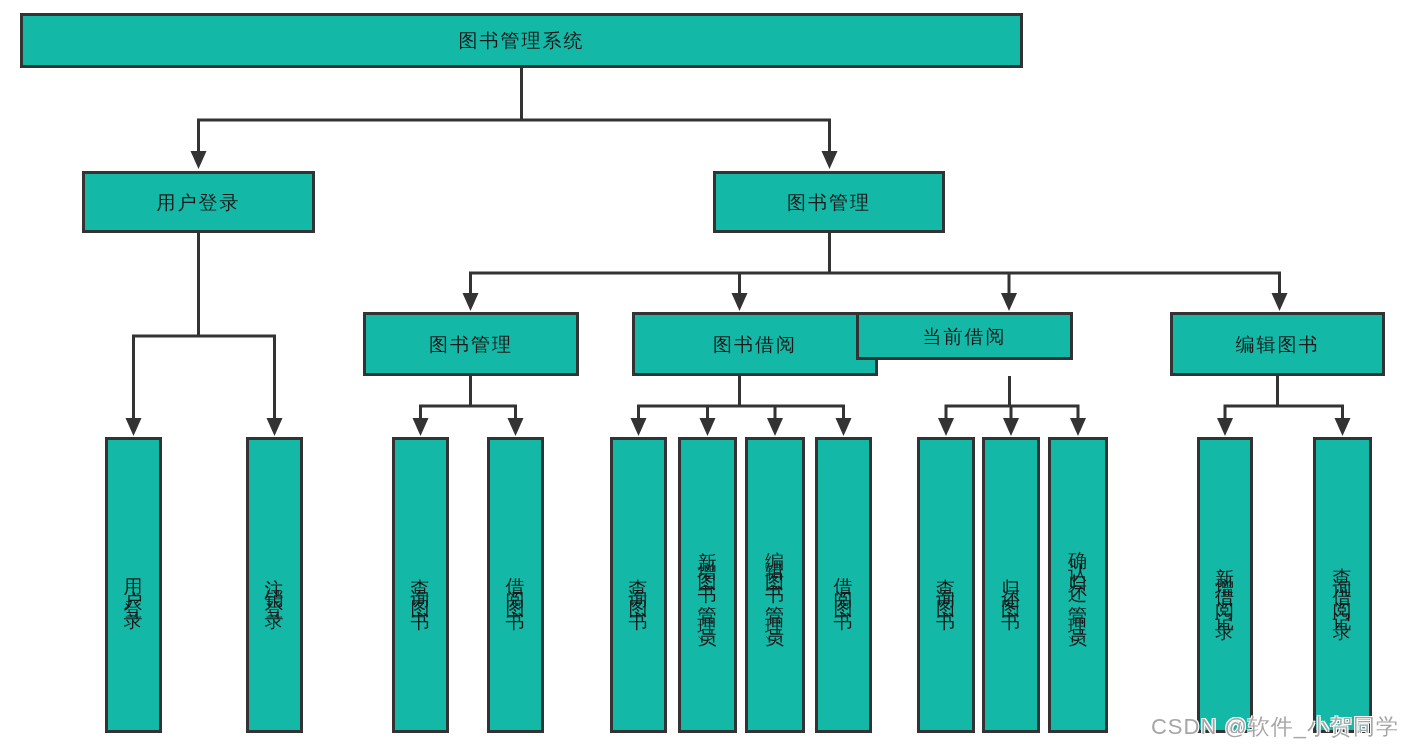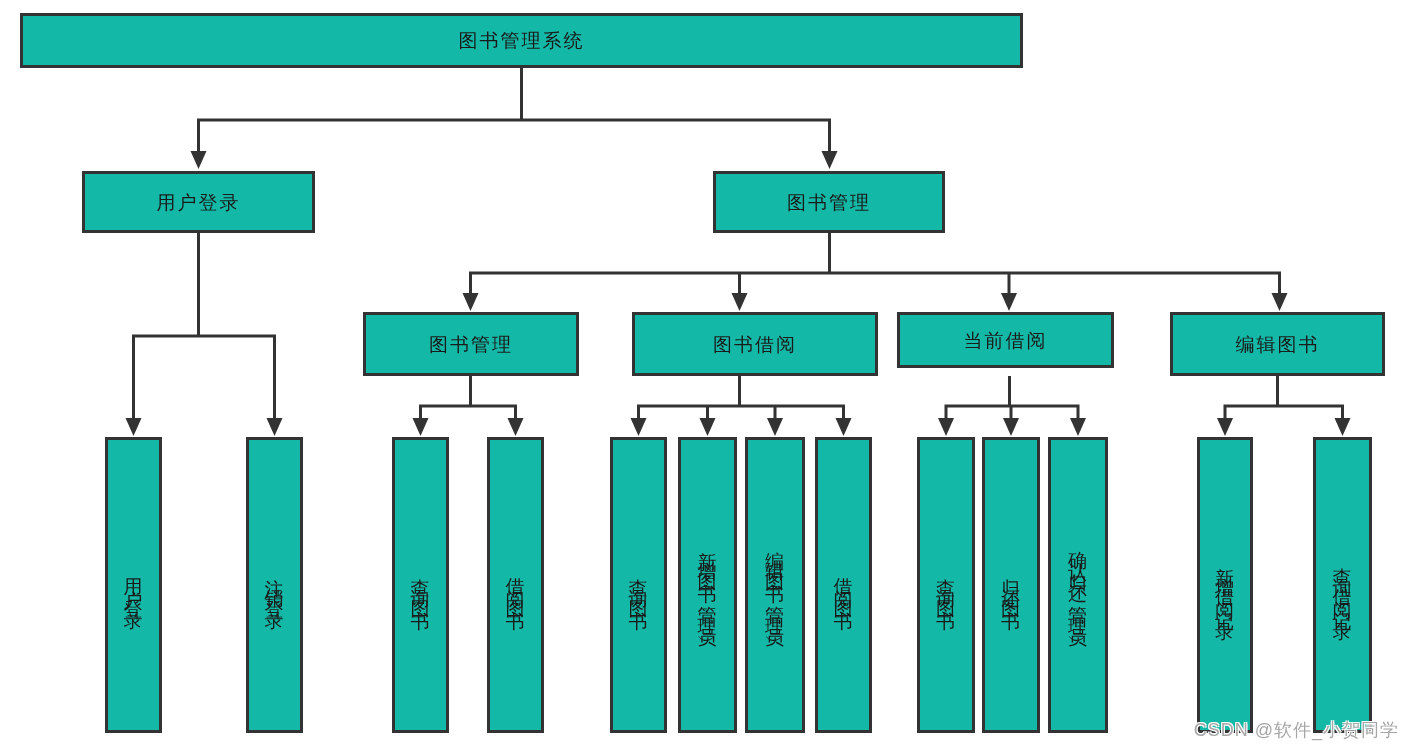--- a/index.html
+++ b/index.html
@@ -32,21 +32,21 @@
     text-orientation:mixed;
     font-size:19px;
     letter-spacing:11px;
     line-height:1;
     white-space:nowrap;
   }
   .watermark{
     position:absolute;
     right:6px;
     bottom:5px;
-    font-size:18px;
+    font-size:22px;
     color:#a6a6a6;
     letter-spacing:1px;
     text-shadow:1px 1px 0 #ffffff,-1px -1px 0 #ffffff,1px -1px 0 #ffffff,-1px 1px 0 #ffffff;
     white-space:nowrap;
   }
 </style>
 </head>
 <body>
 
 <div class="stage">
@@ -101,21 +101,21 @@
   <div class="box" style="left:713px;top:171px;width:232px;height:62px">
     <span class="hlabel">图书管理</span>
   </div>
 
   <div class="box" style="left:363px;top:312px;width:216px;height:64px">
     <span class="hlabel">图书管理</span>
   </div>
   <div class="box" style="left:632px;top:312px;width:246px;height:64px">
     <span class="hlabel">图书借阅</span>
   </div>
-  <div class="box" style="left:897px;top:312px;width:217px;height:56px">
+  <div class="box" style="left:856px;top:312px;width:217px;height:48px">
     <span class="hlabel">当前借阅</span>
   </div>
   <div class="box" style="left:1170px;top:312px;width:215px;height:64px">
     <span class="hlabel">编辑图书</span>
   </div>
 
   <div class="box" style="left:105px;top:437px;width:57px;height:296px">
     <span class="vlabel">用户登录</span>
   </div>
   <div class="box" style="left:246px;top:437px;width:57px;height:296px">

